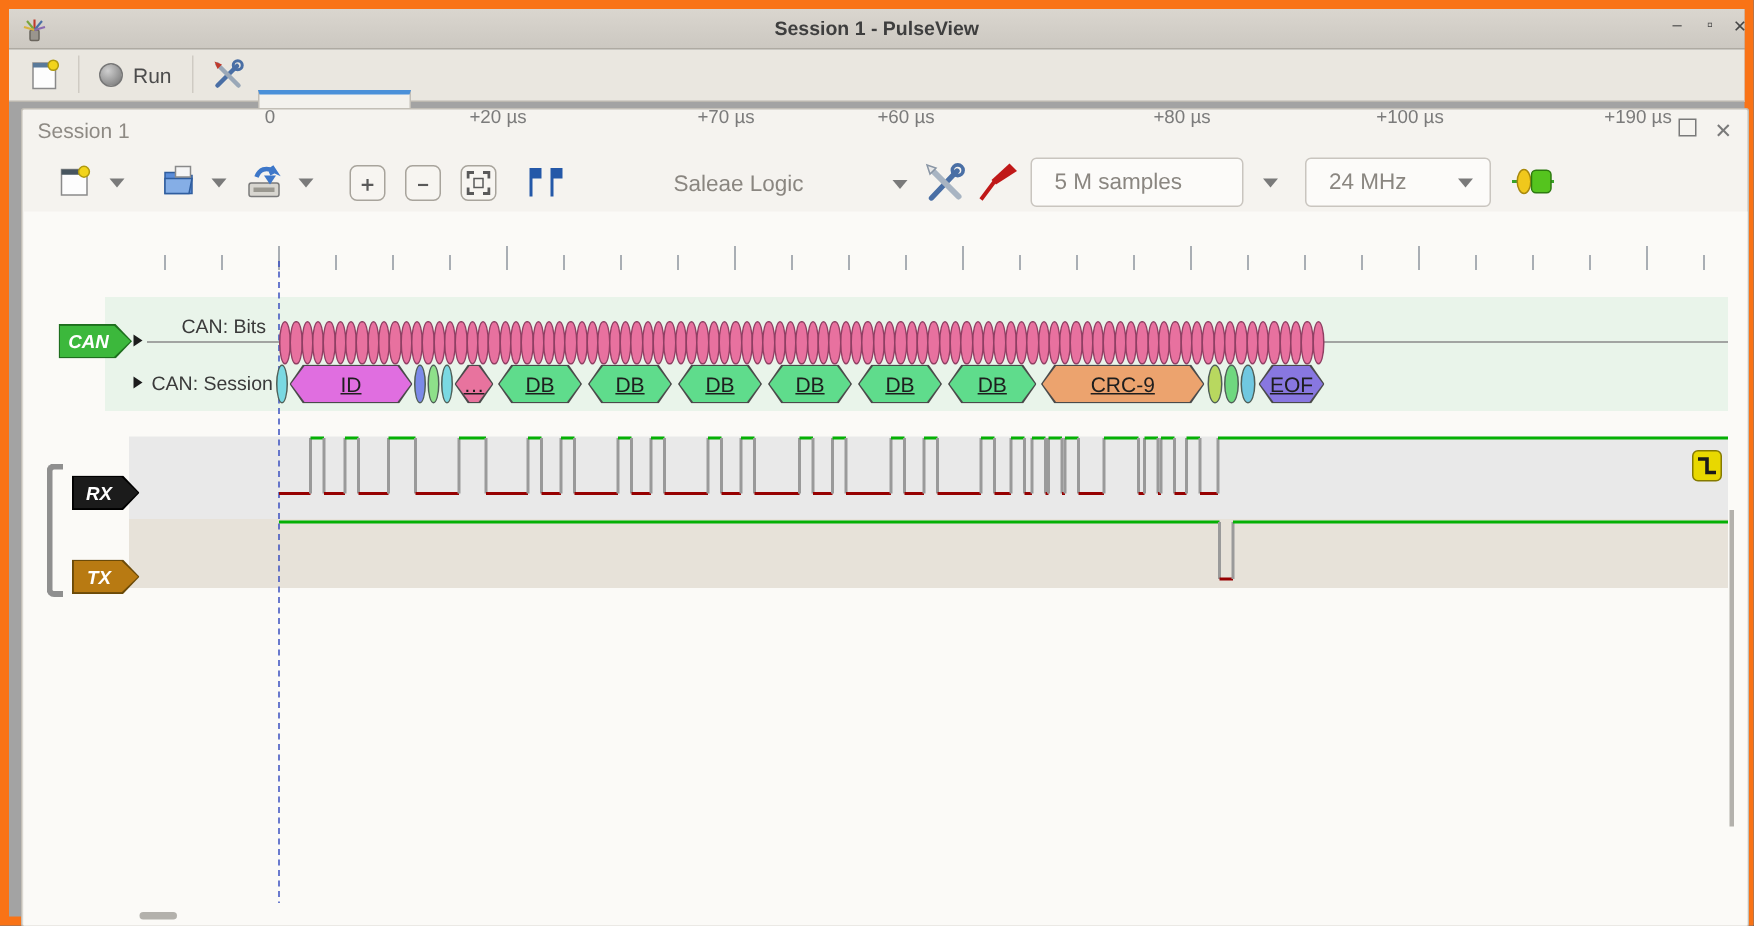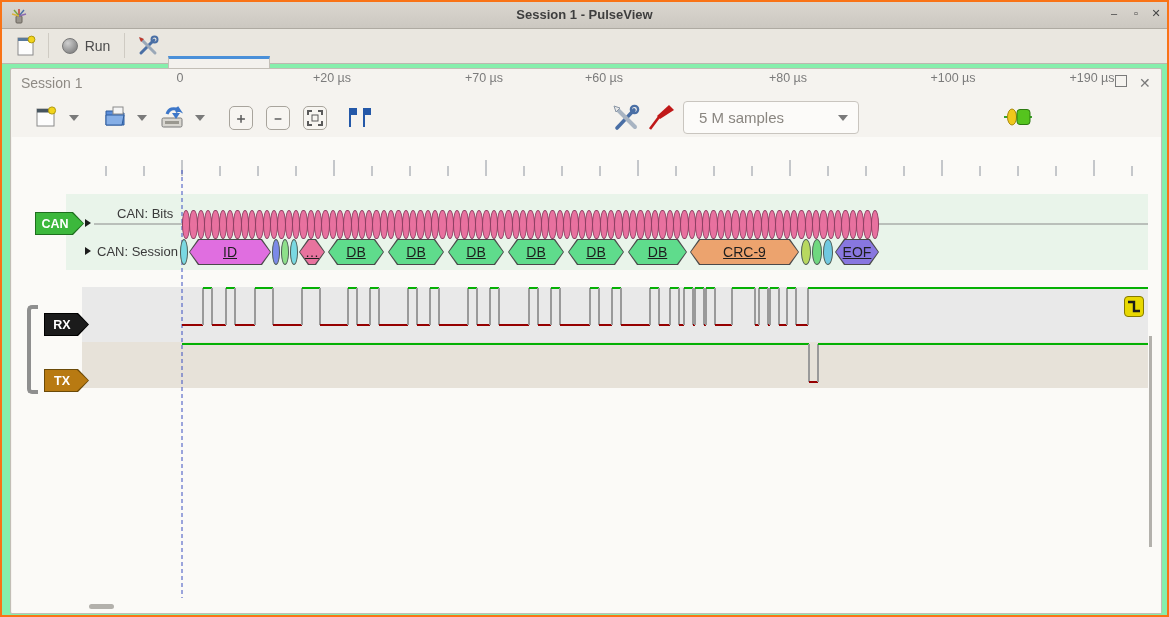--- a/index.html
+++ b/index.html
@@ -1,18 +1,18 @@
 <!DOCTYPE html>
 <html><head>
 <meta charset="utf-8">
 <style>
   html,body{margin:0;padding:0;width:1169px;height:617px;overflow:hidden;
     font-family:"Liberation Sans",sans-serif;background:#4b4b4b;}
   .window{position:absolute;left:0;top:0;width:1169px;height:617px;
-    border:2px solid #f97316;box-sizing:border-box;background:#86efac;}
+    border:6px solid #f97316;box-sizing:border-box;background:#a3a3a3;}
   
   .titlebar{position:absolute;left:0;top:0;width:100%;height:26px;
     background:linear-gradient(#dad6cf,#ccc8c1);border-bottom:1px solid #aeaaa2;}
   .title{position:absolute;left:0;top:5px;width:100%;text-align:center;
     font-size:13px;font-weight:bold;color:#3e3e3e;}
   .appicon{position:absolute;left:8px;top:4px;width:18px;height:18px;}
   .winctl{position:absolute;top:5px;font-size:11px;color:#454545;width:16px;text-align:center;cursor:default;}
   
   .toolbar1{position:absolute;left:0;top:27px;width:100%;height:34px;background:#eae7e0;
     border-bottom:1px solid #bcb8b0;}
@@ -46,21 +46,21 @@
   .band{position:absolute;}
   .rowlabel{position:absolute;font-size:13px;color:#3a3a3a;z-index:3;}
   .expander{position:absolute;width:0;height:0;border-top:4.5px solid transparent;
     border-bottom:4.5px solid transparent;border-left:6.5px solid #1c1c1c;z-index:3;}
   .tag{position:absolute;z-index:4;}
   .tag .out,.tag .in{position:absolute;
     clip-path:polygon(0 0,calc(100% - 11px) 0,100% 50%,calc(100% - 11px) 100%,0 100%);}
   .tag .out{left:0;top:0;width:100%;height:100%;}
   .tag .in{left:1px;top:1px;width:calc(100% - 2px);height:calc(100% - 2px);
     display:flex;align-items:center;justify-content:center;padding-right:9px;box-sizing:border-box;
-    color:#fff;font-size:12.5px;font-weight:bold;}
+    color:#fff;font-size:12.5px;font-weight:bold;font-style:italic;}
   .bracket{position:absolute;left:25px;top:303px;width:11px;height:89px;z-index:3;
     border-left:4px solid #8f8f8f;border-top:4px solid #8f8f8f;border-bottom:4px solid #8f8f8f;
     border-radius:5px 0 0 5px;box-sizing:border-box;}
   .bit{position:absolute;box-sizing:border-box;border-radius:50%;z-index:3;}
   .field{position:absolute;z-index:3;}
   .fhex,.fhexin{clip-path:polygon(9px 0,calc(100% - 9px) 0,100% 50%,calc(100% - 9px) 100%,9px 100%,0 50%);text-decoration:underline;}
   .fhexin{position:absolute;left:1px;top:1px;width:calc(100% - 2px);height:calc(100% - 2px);
     display:flex;align-items:center;justify-content:center;font-size:14px;color:#1e1e1e;}
   .flens{box-sizing:border-box;border-radius:50%;border:1px solid #4f5f57;}
   .trigbadge{position:absolute;left:1122px;top:294px;width:20px;height:21px;z-index:4;
@@ -161,37 +161,45 @@
           <path d="M1 5 V1 H5 M11 1 H15 V5 M15 11 V15 H11 M5 15 H1 V11" fill="none" stroke="#5a5a5a" stroke-width="2"></path>
           <rect x="5" y="5" width="6" height="6" fill="none" stroke="#5a5a5a"></rect>
         </svg>
       </div>
       <div class="iconbtn" style="left:334px;top:7px;">
         <svg width="28" height="22" viewBox="0 0 28 22">
           <path d="M4 2 h8 v7 h-6 v12 h-2 z" fill="#2458a8"></path>
           <path d="M18 2 h8 v7 h-6 v12 h-2 z" fill="#2458a8"></path>
         </svg>
       </div>
+      <div class="combo" style="left:424px;top:3px;width:170px;border:none;background:transparent;">
+        <span style="margin-left:10px;">Saleae Logic</span>
+        <div class="caret" style="position:absolute;left:156px;"></div>
+      </div>
       <div class="iconbtn" style="left:600px;top:4px;">
         <svg width="30" height="30" viewBox="0 0 30 30">
           <line x1="6" y1="25" x2="23" y2="7" stroke="#4a6fa5" stroke-width="3.6" stroke-linecap="round"></line>
           <circle cx="23.5" cy="6.5" r="3.6" fill="none" stroke="#4a6fa5" stroke-width="2.4"></circle>
           <line x1="6" y1="6" x2="24" y2="24" stroke="#a8b4c2" stroke-width="4" stroke-linecap="round"></line>
           <polygon points="3,3 9,5 5,9" fill="#e8e8e8" stroke="#8a96a5"></polygon>
         </svg>
       </div>
       <div class="iconbtn" style="left:636px;top:4px;">
         <svg width="28" height="30" viewBox="0 0 28 30">
           <polygon points="22,2 27,7 13,16 10,13" fill="#c01818"></polygon>
           <line x1="12" y1="14" x2="3" y2="26" stroke="#c01818" stroke-width="2.6"></line>
         </svg>
       </div>
-      <div class="combo" style="left:672px;top:2px;width:176px;">
+      <div class="combo" style="left:672px;top:2px;width:142px;">
         <span style="margin-left:15px;">5 M samples</span>
         <div class="caret" style="position:absolute;left:154px;"></div>
+      </div>
+      <div class="combo" style="left:855px;top:2px;width:124px;">
+        <span style="margin-left:15px;">24 MHz</span>
+        <div class="caret" style="position:absolute;left:101px;"></div>
       </div>
       <div class="iconbtn" style="left:992px;top:8px;">
         <svg width="30" height="20" viewBox="0 0 30 20">
           <line x1="1" y1="10" x2="29" y2="10" stroke="#3aa32a" stroke-width="2"></line>
           <ellipse cx="9" cy="10" rx="4.5" ry="8" fill="#f0c81c" stroke="#a8890d"></ellipse>
           <rect x="14" y="2.5" width="13" height="15" rx="3" fill="#55c41e" stroke="#2d7a10"></rect>
         </svg>
       </div>
     </div>
 
@@ -500,14 +508,14 @@
     </svg>
   </div>
 
 </div>
 
 <div class="rlabel" style="left: 180px;">0</div>
 <div class="rlabel" style="left: 332px;">+20 µs</div>
 <div class="rlabel" style="left: 484px;">+70 µs</div>
 <div class="rlabel" style="left: 604px;">+60 µs</div>
 <div class="rlabel" style="left: 788px;">+80 µs</div>
-<div class="rlabel" style="left: 940px; margin-left: 13px;">+100 µs</div>
+<div class="rlabel" style="left: 940px;">+100 µs</div>
 <div class="rlabel" style="left: 1092px;">+190 µs</div>
 
 </body></html>

